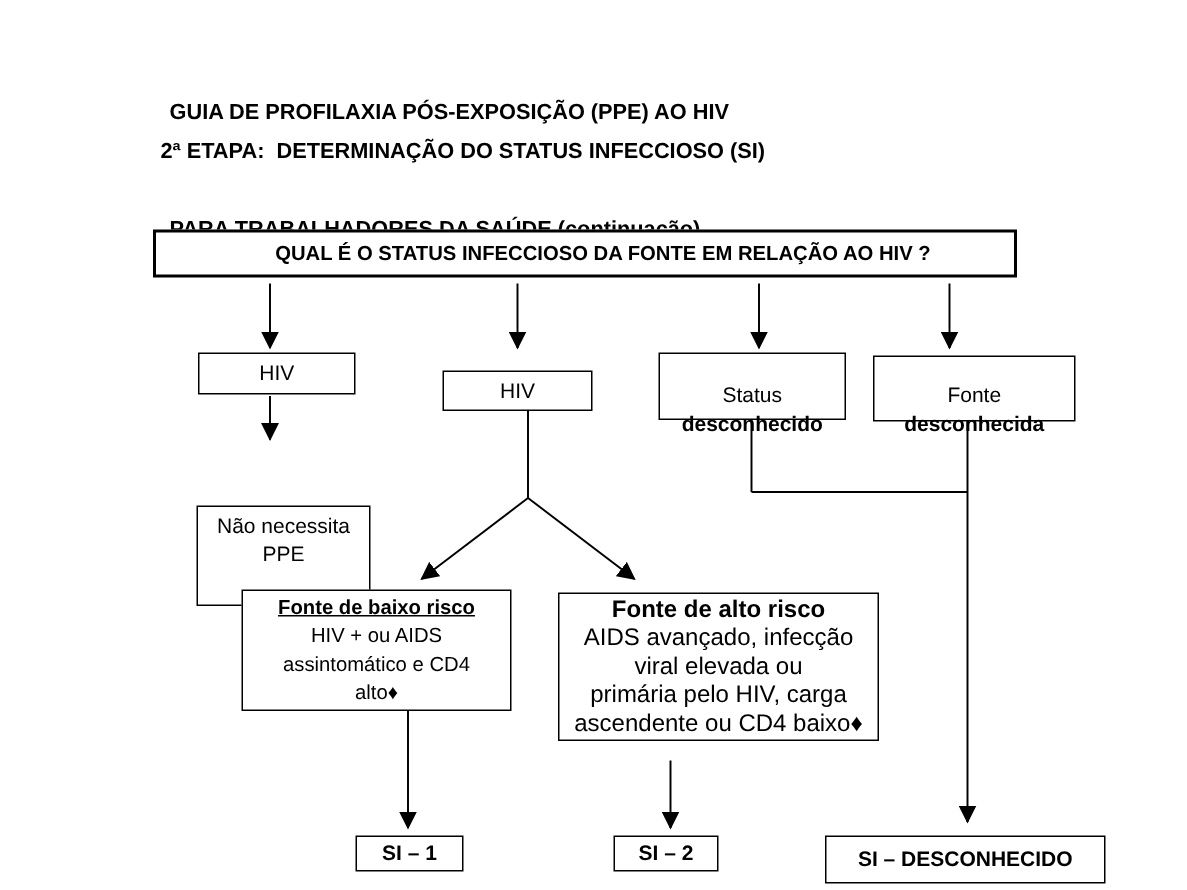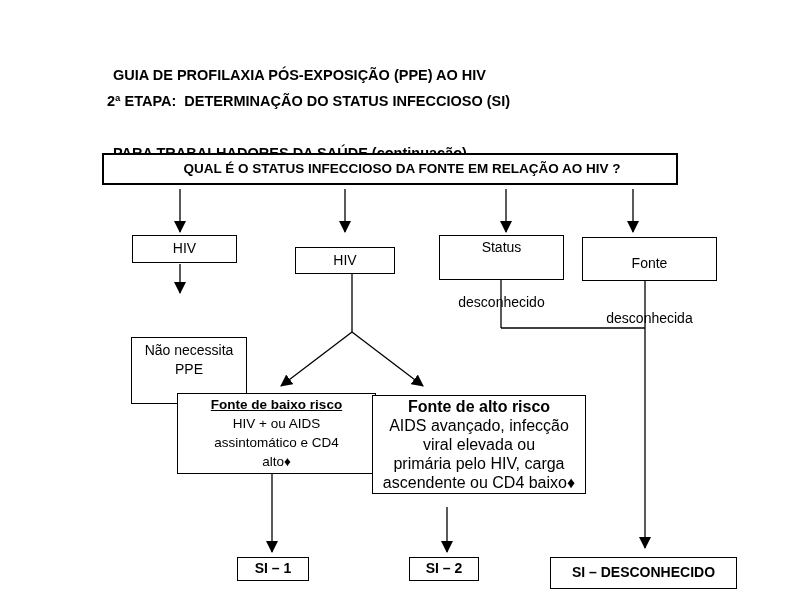--- a/index.html
+++ b/index.html
@@ -14,28 +14,28 @@
   .node{
     border:1.5px solid #000;background:#fff;text-align:center;
     font-size:14px;color:#000;
   }
   .question-box{
     left:102px;top:153px;width:576px;height:32px;border-width:2px;
     font-weight:bold;font-size:13.5px;line-height:27px;white-space:pre;padding-left:24px;
   }
   .hiv-neg{left:132px;top:235px;width:105px;height:28px;line-height:25px;}
   .hiv-pos{left:295px;top:247px;width:100px;height:27px;line-height:24px;}
-  .status-unknown{left:439px;top:235px;width:125px;height:45px;padding-top:2px;line-height:19px;}
+  .status-unknown{left:439px;top:235px;width:125px;height:45px;padding-top:18px;line-height:19px;}
   .source-unknown{left:582px;top:237px;width:135px;height:44px;padding-top:16px;line-height:19px;}
   .no-ppe{left:131px;top:298px;width:116px;height:67px;padding-top:3px;line-height:19px;margin-top:39px;}
-  .low-risk{left:177px;top:393px;width:199px;height:81px;padding-top:1px;line-height:19px;font-size:13.5px;}
+  .low-risk{left:161px;top:393px;width:180px;height:81px;padding-top:1px;line-height:19px;font-size:13.5px;}
   .high-risk{left:372px;top:395px;width:214px;height:99px;padding-top:1px;line-height:19px;font-size:16px;}
   .risk-title{font-weight:bold;}
   .underlined{text-decoration:underline;}
-  .bold-line{font-weight:normal;margin-top:36px;}
+  .bold-line{font-weight:bold;}
   .si-box{font-weight:bold;font-size:14px;}
   .si-1{left:237px;top:557px;width:72px;height:24px;line-height:21px;}
   .si-2{left:409px;top:557px;width:70px;height:24px;line-height:21px;}
   .si-unknown{left:550px;top:557px;width:187px;height:32px;line-height:29px;}
   svg.connectors{left:0;top:0;width:791px;height:593px;pointer-events:none;}
 </style>
 </head>
 <body>
 
 <svg class="abs connectors" viewBox="0 0 791 593" xmlns="http://www.w3.org/2000/svg">

